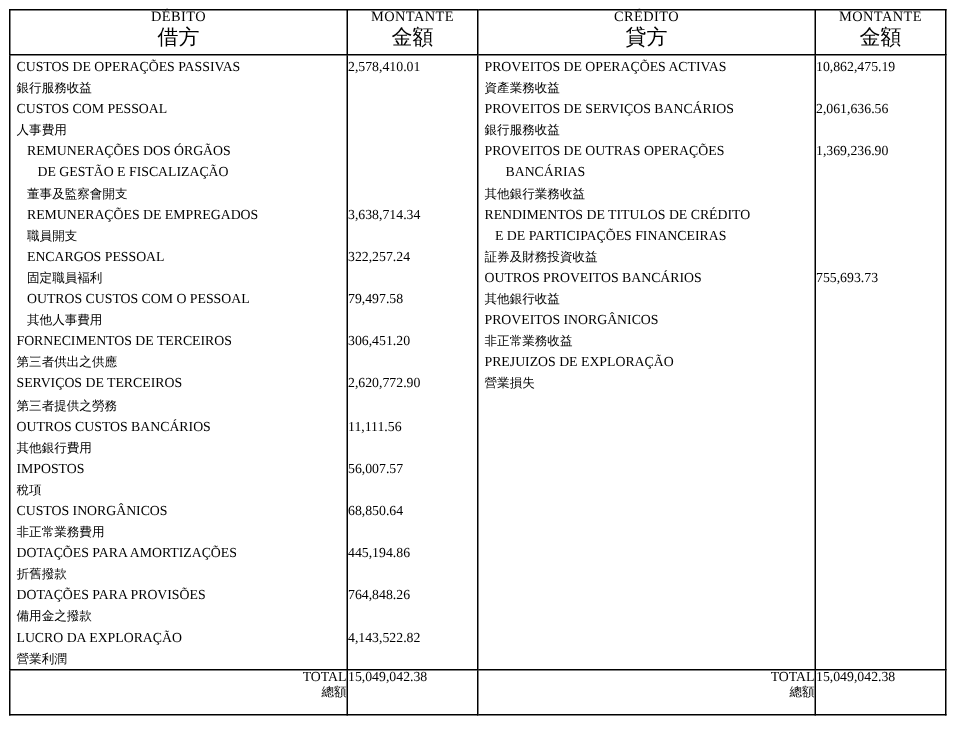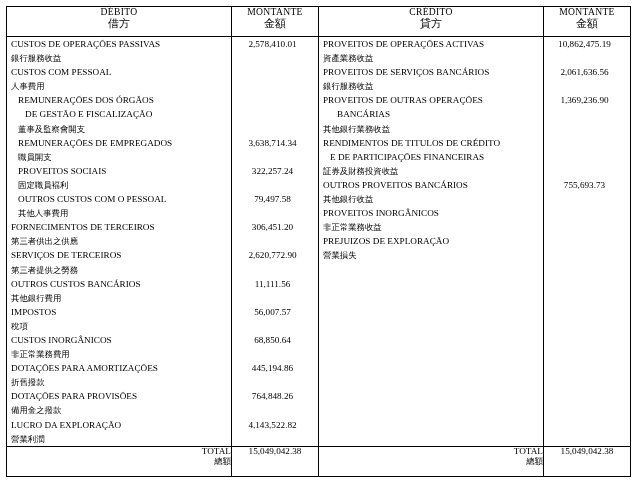--- a/index.html
+++ b/index.html
@@ -46,40 +46,40 @@
     height: 30px;
     box-sizing: border-box;
   }
   .hd-line1 {
     display: block;
     font-size: 9.6px;
     letter-spacing: 0.3px;
   }
   .hd-line2 {
     display: block;
-    font-size: 11px;
+    font-size: 14px;
     margin-top: 1px;
   }
 
   
   td.side {
     padding: 2px 0 0 0;
   }
   td.side.lbl { padding-left: 4px; margin-top: 48px; }
   td.side.amt { padding-right: 5px; }
 
   .ln {
     display: block;
     height: 14.1px;
     line-height: 14.1px;
     white-space: nowrap;
     overflow: hidden;
   }
   .ln.amt {
-    text-align: center;
+    text-align: left;
   }
   .ln.ind1 { padding-left: 7px; }
   .ln.ind2 { padding-left: 14px; }
   .ln.cjk {
     font-family: "DejaVu Sans", sans-serif;
     font-size: 8.4px;
   }
   .ln.blank { visibility: hidden; }
 
   tfoot td {
@@ -94,21 +94,21 @@
   }
   .tot-line2 {
     display: block;
     text-align: right;
     font-family: "DejaVu Sans", sans-serif;
     font-size: 8.4px;
     margin-top: 1px;
   }
   .tot-amt1 {
     display: block;
-    text-align: center;
+    text-align: left;
     font-size: 9.2px;
   }
 </style>
 </head>
 <body>
 
 <div id="sheet">
   <table class="ledger">
     <colgroup>
       <col class="c1">
@@ -141,21 +141,21 @@
         <td class="side lbl" id="debit-labels">
             <span class="ln">CUSTOS DE OPERAÇÕES PASSIVAS</span>
             <span class="ln cjk">銀行服務收益</span>
             <span class="ln">CUSTOS COM PESSOAL</span>
             <span class="ln cjk">人事費用</span>
             <span class="ln ind1">REMUNERAÇÕES DOS ÓRGÃOS</span>
             <span class="ln ind2">DE GESTÃO E FISCALIZAÇÃO</span>
             <span class="ln ind1 cjk">董事及監察會開支</span>
             <span class="ln ind1">REMUNERAÇÕES DE EMPREGADOS</span>
             <span class="ln ind1 cjk">職員開支</span>
-            <span class="ln ind1">PROVEITOS SOCIAIS</span>
+            <span class="ln ind1">ENCARGOS PESSOAL</span>
             <span class="ln ind1 cjk">固定職員褔利</span>
             <span class="ln ind1">OUTROS CUSTOS COM O PESSOAL</span>
             <span class="ln ind1 cjk">其他人事費用</span>
             <span class="ln">FORNECIMENTOS DE TERCEIROS</span>
             <span class="ln cjk">第三者供出之供應</span>
             <span class="ln">SERVIÇOS DE TERCEIROS</span>
             <span class="ln cjk">第三者提供之勞務</span>
             <span class="ln">OUTROS CUSTOS BANCÁRIOS</span>
             <span class="ln cjk">其他銀行費用</span>
             <span class="ln">IMPOSTOS</span>

